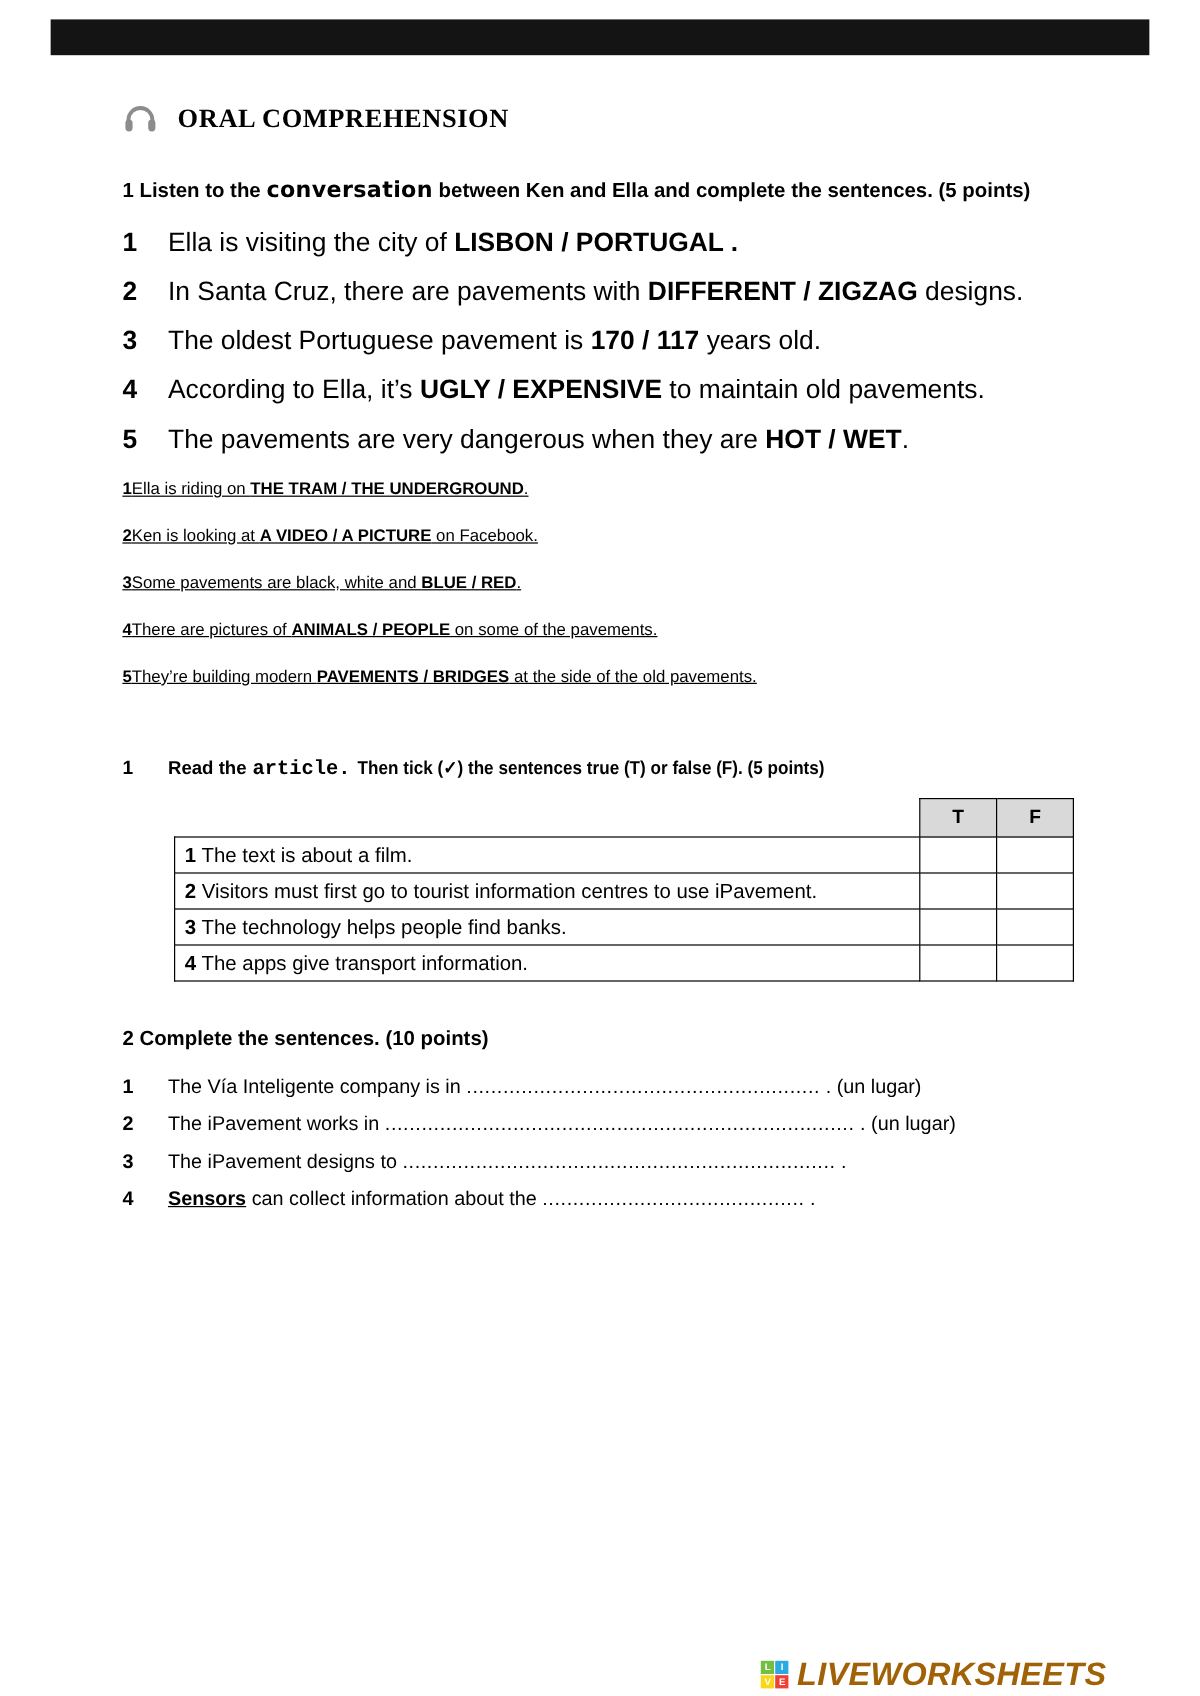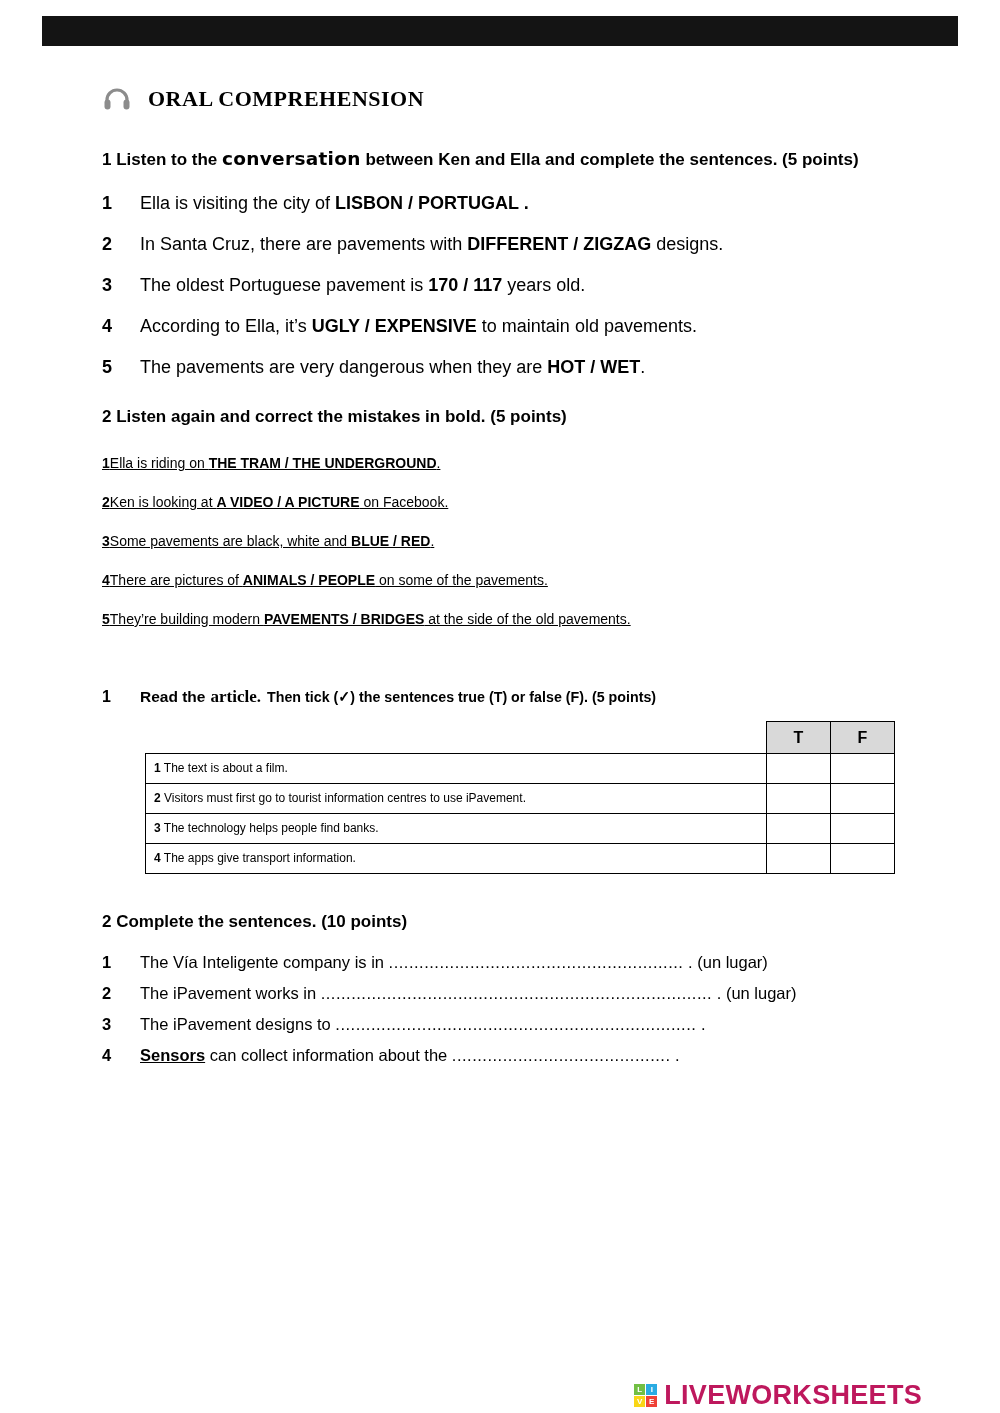--- a/index.html
+++ b/index.html
@@ -12,36 +12,36 @@
 
   .section-head { display: flex; align-items: center; gap: 16px; margin-top: 40px;
                   font-family: "Liberation Serif", serif; font-weight: bold; font-size: 22px; letter-spacing: .5px; }
   .section-head.written { margin-top: 42px; }
   .icon-box { width: 30px; height: 26px; display: flex; align-items: center; justify-content: center; }
 
   .intro { margin: 24px 0 10px 0; font-weight: bold; font-size: 17px; line-height: 46px; max-width: 880px; }
   .intro b { font-weight: bold; }
   .alt-font { font-family: "DejaVu Sans", sans-serif; font-size: 18.5px; letter-spacing: .3px; text-align: center; }
 
-  .item { font-size: 18px; margin: 0 0 21px 0; line-height: 20px; }
+  .item { font-size: 22px; margin: 0 0 21px 0; line-height: 20px; }
   .num { display: inline-block; width: 38px; font-weight: bold; }
   .choice { font-weight: bold; }
 
   .sub-head { font-size: 17px; font-weight: bold; margin: 30px 0 26px 0; }
   .item2 { font-size: 14px; margin: 0 0 19px 0; line-height: 20px; text-decoration: underline; }
   .item2 .inum { font-weight: bold; }
 
   .read-line { margin: 58px 0 0 0; font-size: 16px; display: flex; align-items: baseline; }
   .read-line .rnum { display: inline-block; width: 38px; font-weight: bold; }
   .read-a { font-weight: bold; font-size: 15.5px; }
-  .read-b { font-family: Liberation Serif, serif; font-weight: bold; font-size: 17px; margin: 0 6px 0 5px; }
+  .read-b { font-family: Liberation Mono, monospace; font-weight: bold; font-size: 17px; margin: 0 6px 0 5px; }
   .read-c { font-weight: bold; font-size: 15.5px; display: inline-block; transform: scaleX(.92); transform-origin: left; white-space: nowrap; }
 
   table.tf-table { border-collapse: collapse; table-layout: fixed; width: 750px; margin: 14px 0 0 43px; }
-  table.tf-table td { border: 1px solid #000; font-size: 12px; padding: 3px 8px; vertical-align: top; line-height: 23px; }
+  table.tf-table td { border: 1px solid #000; font-size: 17px; padding: 3px 8px; vertical-align: top; line-height: 23px; }
   table.tf-table td.tf { width: 64px; text-align: center; }
   table.tf-table tr.head td.ghost { border: none; }
   table.tf-table tr.head td.tf { background: #d9d9d9; font-weight: bold; height: 32px; vertical-align: middle; font-size: 16px; }
   table.tf-table td.shaded { background: #d9d9d9; }
   .stmt b { font-weight: bold; }
 
   .complete-head { font-size: 17px; font-weight: bold; margin: 38px 0 20px 0; }
   .citem { font-size: 16.5px; margin: 0 0 11px 0; line-height: 20px; }
   .lead { font-weight: bold; text-decoration: underline; }
   .dots { letter-spacing: .5px; }
@@ -88,21 +88,20 @@
         <span class="num">3</span><span>The oldest Portuguese pavement is </span><b class="choice">170 / 117</b><span> years old.</span>
       </div>
       <div class="item">
         <span class="num">4</span><span>According to Ella, it’s </span><b class="choice">UGLY / EXPENSIVE</b><span> to maintain old pavements.</span>
       </div>
       <div class="item">
         <span class="num">5</span><span>The pavements are very dangerous when they are </span><b class="choice">HOT / WET</b><span>.</span>
       </div>
     </div>
 
-    <p class="sub-head">2 Listen again and correct the mistakes in bold. (5 points)</p>
 
     <div>
       <p class="item2"><b class="inum">1</b><span>Ella is riding on </span><b class="choice">THE TRAM / THE UNDERGROUND</b><span>.</span></p>
       <p class="item2"><b class="inum">2</b><span>Ken is looking at </span><b class="choice">A VIDEO / A PICTURE</b><span> on Facebook.</span></p>
       <p class="item2"><b class="inum">3</b><span>Some pavements are black, white and </span><b class="choice">BLUE / RED</b><span>.</span></p>
       <p class="item2"><b class="inum">4</b><span>There are pictures of </span><b class="choice">ANIMALS / PEOPLE</b><span> on some of the pavements.</span></p>
       <p class="item2"><b class="inum">5</b><span>They’re building modern </span><b class="choice">PAVEMENTS / BRIDGES</b><span> at the side of the old pavements.</span></p>
     </div>
 
 
@@ -162,17 +161,17 @@
 
   </div>
 
   <div class="footer">
     <span class="lw-icon">
       <span class="lw-sq" style="background: rgb(114, 191, 68);">L</span>
       <span class="lw-sq" style="background: rgb(41, 171, 226);">I</span>
       <span class="lw-sq" style="background: rgb(249, 214, 22);">V</span>
       <span class="lw-sq" style="background: rgb(239, 65, 54);">E</span>
     </span>
-    <span class="lw-text" style="color: #be185d;">LIVEWORKSHEETS</span>
+    <span class="lw-text" style="color: #a16207; font-style: italic;">LIVEWORKSHEETS</span>
   </div>
 
   <div class="bottombar"></div>
 </div>
 
 </body></html>

